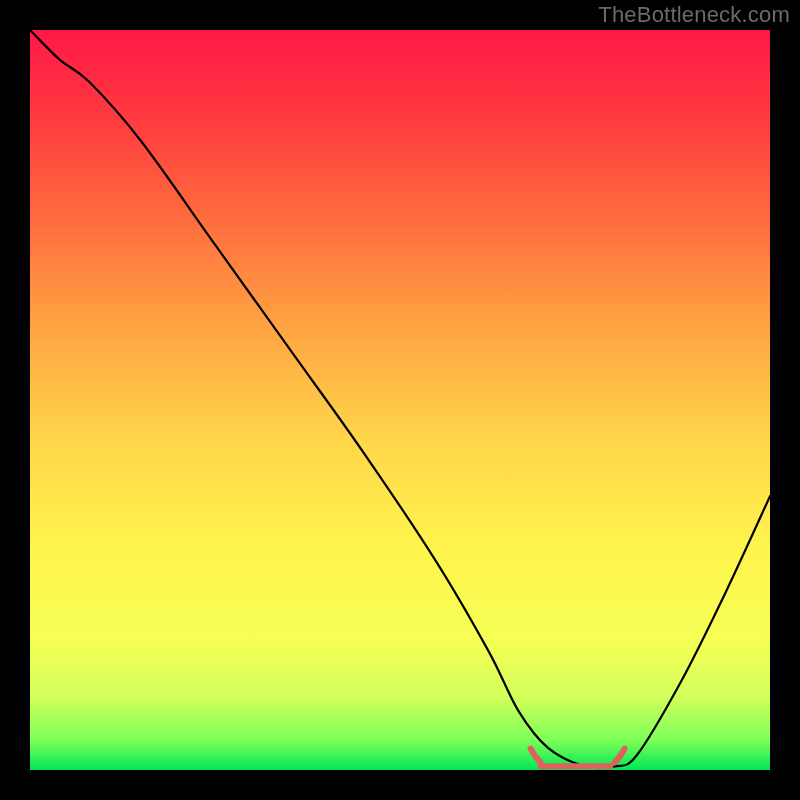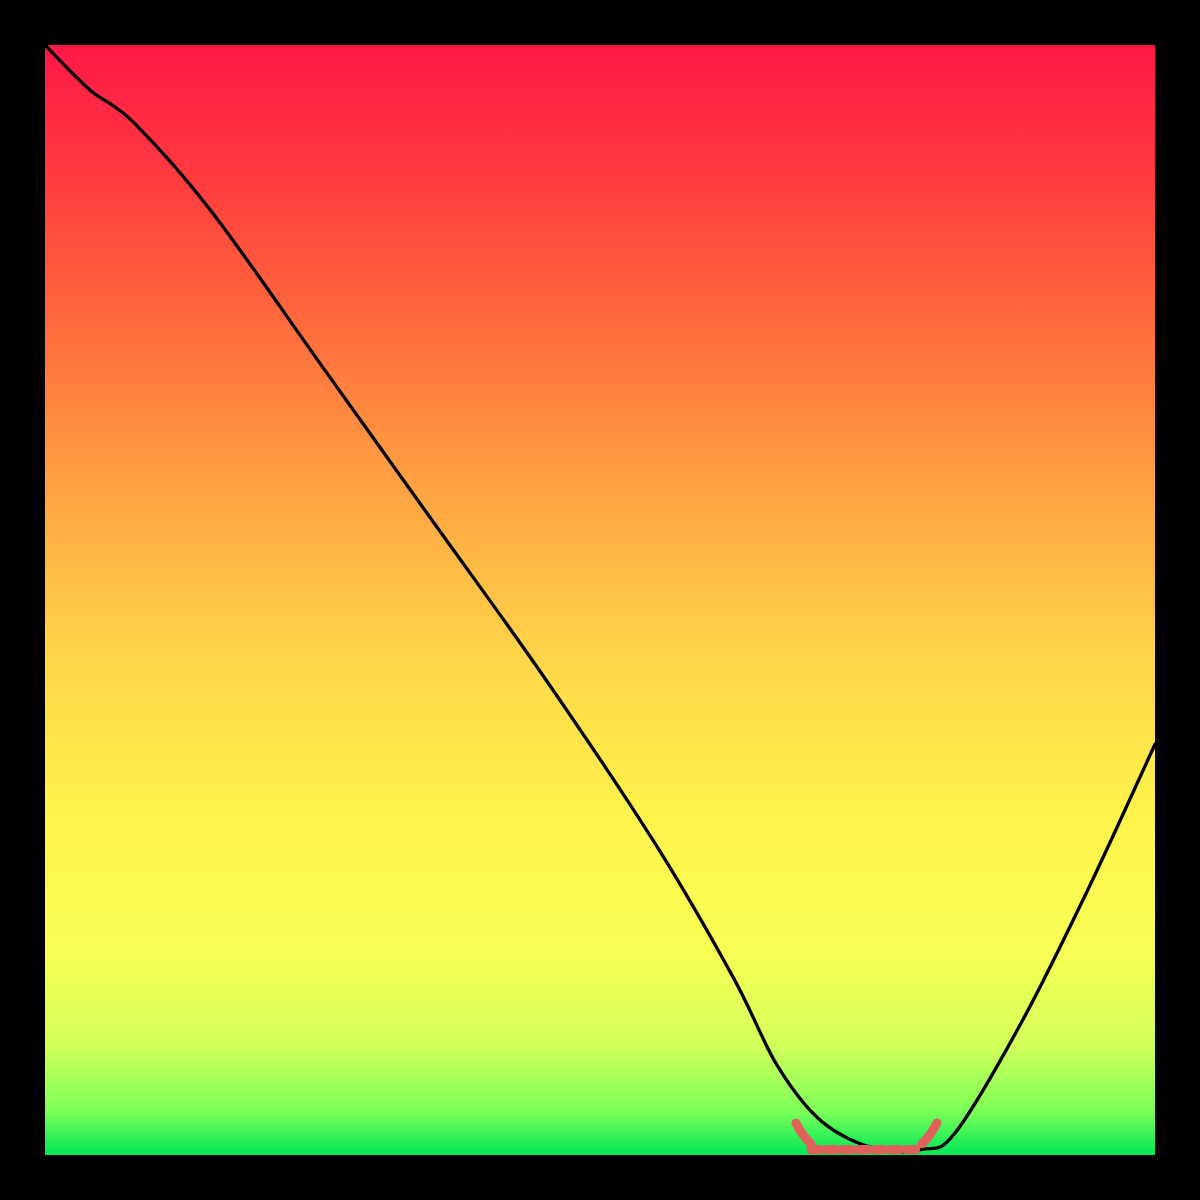--- a/index.html
+++ b/index.html
@@ -31,20 +31,21 @@
     left: 0;
     top: 0;
     width: 800px;
     height: 800px;
   }
 </style>
 </head>
 <body>
 
 <div class="wrap">
+  <div class="watermark">TheBottleneck.com</div>
   <svg id="chart-svg" viewBox="0 0 800 800" preserveAspectRatio="none">
     <defs>
       <linearGradient id="bg-grad" x1="0" y1="0" x2="0" y2="1">
           <stop offset="0.0%" stop-color="#ff1846"></stop>
           <stop offset="12.0%" stop-color="#ff3b3f"></stop>
           <stop offset="25.0%" stop-color="#ff6a3d"></stop>
           <stop offset="40.0%" stop-color="#ffa342"></stop>
           <stop offset="55.0%" stop-color="#ffd54a"></stop>
           <stop offset="70.0%" stop-color="#fff44c"></stop>
           <stop offset="82.0%" stop-color="#f7ff55"></stop>

